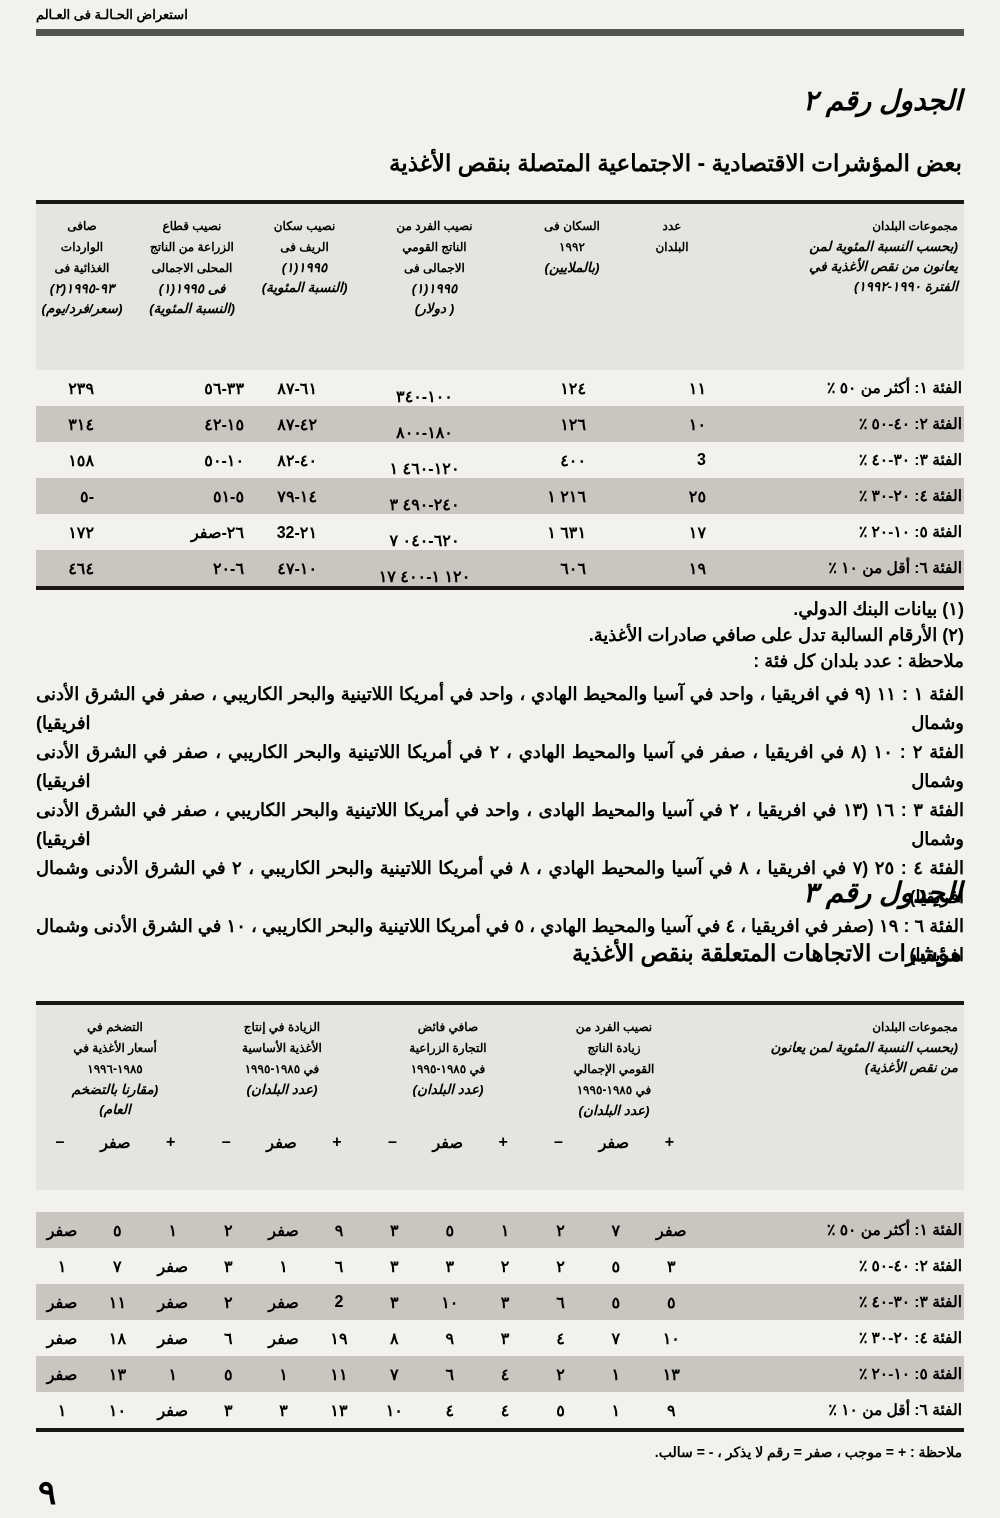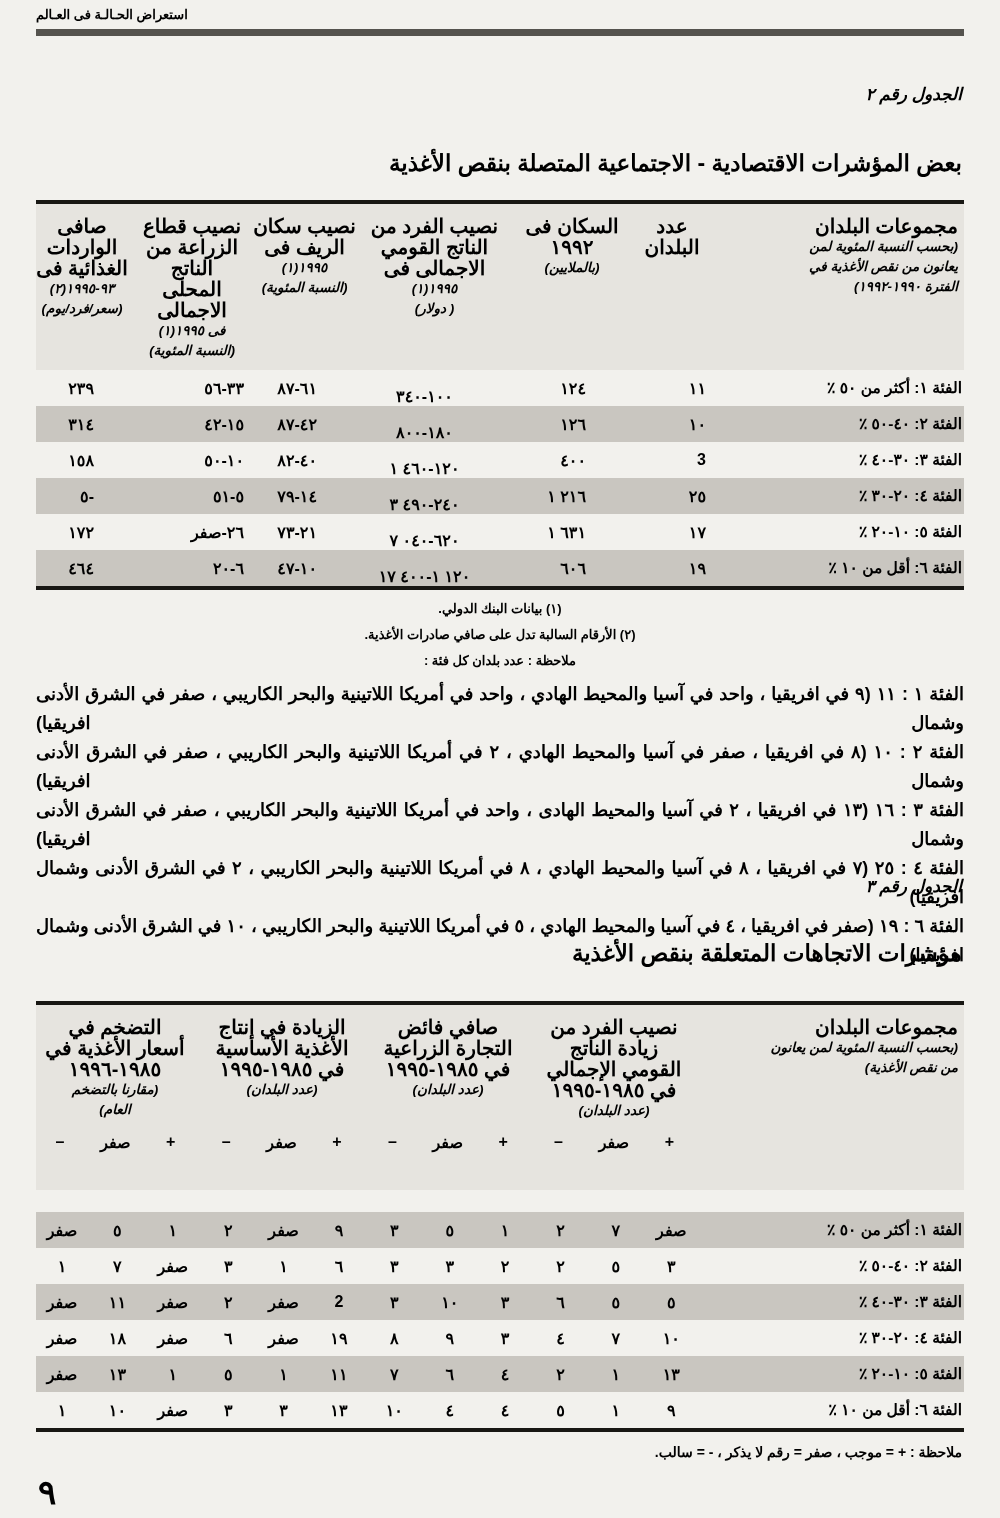--- a/index.html
+++ b/index.html
@@ -3,52 +3,52 @@
 <meta charset="utf-8">
 <style>
   html,body{margin:0;padding:0;background:#ffffff;}
   .page{
     position:relative;width:1000px;height:1518px;overflow:hidden;
     background:#f2f1ed;color:#000000;
     font-family:Liberation Sans, sans-serif;direction:rtl;
   }
   .runhead{position:absolute;top:7px;left:36px;font-size:13px;font-weight:bold;}
   .top-bar{position:absolute;top:29px;left:36px;right:36px;height:7px;background:#55534e;}
-  .caption{position:absolute;right:38px;font-size:17px;font-weight:bold;font-style:italic;}
+  .caption{position:absolute;right:38px;font-size:28px;font-weight:bold;font-style:italic;}
   #cap2{top:84px;}
   #cap3{top:876px;}
   .sec-title{position:absolute;right:38px;font-size:23px;font-weight:bold;}
   #title2{top:150px;}
   #title3{top:940px;}
   .tblock{position:absolute;left:36px;right:36px;}
   #t1{top:200px;}
   #t3{top:1001px;}
   .rule-heavy{height:4px;background:#181713;}
   .rule-end{height:4px;background:#181713;}
   
   .t1-head{background:#e6e4df;min-height:150px;padding:12px 2px 4px;}
   .t1-grid{display:grid;grid-template-columns:250px 80px 120px 155px 105px 120px 100px;}
   .hc{text-align:center;}
   .hc.col-cat{text-align:right;padding-right:4px;}
-  .hc .m{font-size:20px;font-weight:bold;line-height:21px;}
+  .hc .m{font-size:12px;font-weight:bold;line-height:21px;}
   .hc .s{font-size:13.5px;font-weight:bold;font-style:italic;line-height:20px;}
   .t1-row{display:grid;grid-template-columns:250px 80px 120px 155px 105px 120px 100px;
           height:36px;align-items:center;}
   .t1-row .td{font-weight:bold;font-size:16px;}
   .shade{background:#c9c6c0;}
   .td.col-cat{text-align:right;padding-right:2px;font-size:15.5px;}
   .td.col-num{text-align:right;padding-left:4px;padding-right:8px;}
   .td.col-pop{text-align:right;padding-right:48px;}
   .td.col-gnp{text-align:center;padding-right:24px;margin-top:16px;}
   .td.col-rural{text-align:right;padding-right:42px;}
   .td.col-agri{text-align:right;padding-right:10px;}
   .td.col-imp{text-align:right;padding-right:40px;}
   
   #fnblock{position:absolute;left:36px;right:36px;top:596px;}
-  .fn{font-size:13px;font-weight:bold;line-height:26px;text-align:center;}
+  .fn{font-size:18px;font-weight:bold;line-height:26px;text-align:right;}
   .cnotes{margin-top:6px;}
   .cn{font-size:18px;font-weight:bold;line-height:29px;text-align:justify;text-align-last:justify;}
   
   .t3-head{background:#e6e4df;min-height:185px;padding:12px 2px 10px;box-sizing:border-box;}
   .t2-grid-head{display:grid;grid-template-columns:265px 166px 166px 166px 168px;}
   .t2-grid{display:grid;grid-template-columns:265px repeat(12,55.4px);}
   .sign-row{margin-top:12px;}
   .sign-row .sg{text-align:center;font-weight:bold;font-size:16px;}
   .t3-body{margin-top:22px;}
   .t3-row{height:36px;align-items:center;}
@@ -150,21 +150,21 @@
           <div class="td col-gnp">٢٤٠-٣&nbsp;٤٩٠</div>
           <div class="td col-rural">١٤-٧٩</div>
           <div class="td col-agri">٥-٥١</div>
           <div class="td col-imp">-٥</div>
         </div>
         <div class="t1-row">
           <div class="td col-cat">الفئة ٥: ١٠-٢٠ ٪</div>
           <div class="td col-num">١٧</div>
           <div class="td col-pop">١&nbsp;٦٣١</div>
           <div class="td col-gnp">٦٢٠-٧&nbsp;٠٤٠</div>
-          <div class="td col-rural">٢١-٧٣</div>
+          <div class="td col-rural">٢١-32</div>
           <div class="td col-agri">٢٦-صفر</div>
           <div class="td col-imp">١٧٢</div>
         </div>
         <div class="t1-row shade">
           <div class="td col-cat">الفئة ٦: أقل من ١٠ ٪</div>
           <div class="td col-num">١٩</div>
           <div class="td col-pop">٦٠٦</div>
           <div class="td col-gnp">١&nbsp;١٢٠-١٧&nbsp;٤٠٠</div>
           <div class="td col-rural">١٠-٤٧</div>
           <div class="td col-agri">٦-٢٠</div>

